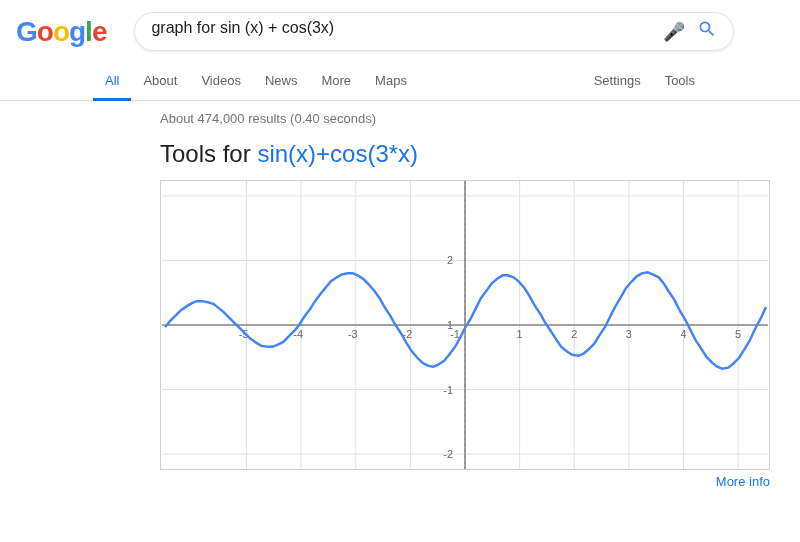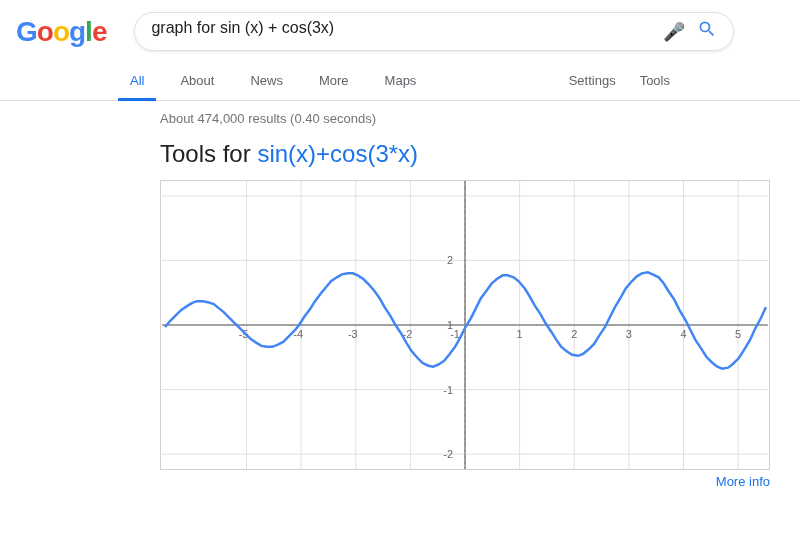--- a/index.html
+++ b/index.html
@@ -13,21 +13,21 @@
     .logo-yellow { color: #fbbc04; }
     .logo-green { color: #34a853; }
 
     .search-bar { display: flex; align-items: flex-start; border: 1px solid #dfe1e5; border-radius: 24px; padding: 6px 16px; flex: 1; max-width: 600px; box-shadow: 0 1px 3px rgba(0,0,0,0.1); }
     .search-input { border: none; outline: none; font-size: 16px; flex: 1; color: #212121; }
     .search-icons { display: flex; align-items: center; gap: 12px; }
     .mic-icon { color: #4285f4; font-size: 18px; cursor: pointer; }
     .search-icon-btn { color: #4285f4; font-size: 18px; cursor: pointer; }
 
     
-    .nav-tabs { display: flex; align-items: center; padding: 0 118px; border-bottom: 1px solid #e0e0e0; gap: 12px; }
+    .nav-tabs { display: flex; align-items: center; padding: 0 93px; border-bottom: 1px solid #e0e0e0; gap: 0; }
     .nav-tab { padding: 10px 12px; font-size: 13px; color: #5f6368; cursor: pointer; border-bottom: 3px solid transparent; margin-bottom: -1px; white-space: nowrap; }
     .nav-tab.active { color: #1a73e8; border-bottom: 3px solid #1a73e8; }
     .nav-right { margin-left: auto; display: flex; }
 
     
     .results-info { padding: 10px 160px 6px; font-size: 13px; color: #70757a; }
 
     
     .main { padding: 0 160px; }
 
@@ -67,20 +67,21 @@
           <path d="M15.5 14h-.79l-.28-.27A6.471 6.471 0 0 0 16 9.5 6.5 6.5 0 1 0 9.5 16c1.61 0 3.09-.59 4.23-1.57l.27.28v.79l5 4.99L20.49 19l-4.99-5zm-6 0C7.01 14 5 11.99 5 9.5S7.01 5 9.5 5 14 7.01 14 9.5 11.99 14 9.5 14z"></path>
         </svg>
       </span>
     </div>
   </div>
 </div>
 
 <div class="nav-tabs">
   <div class="nav-tab active">All</div>
   <div class="nav-tab">About</div>
+  <div class="nav-tab">Videos</div>
   <div class="nav-tab">News</div>
   <div class="nav-tab">More</div>
   <div class="nav-tab">Maps</div>
   <div class="nav-right">
     <div class="nav-tab">Settings</div>
     <div class="nav-tab">Tools</div>
   </div>
 </div>
 
 <div class="results-info">About 474,000 results (0.40 seconds)</div>

